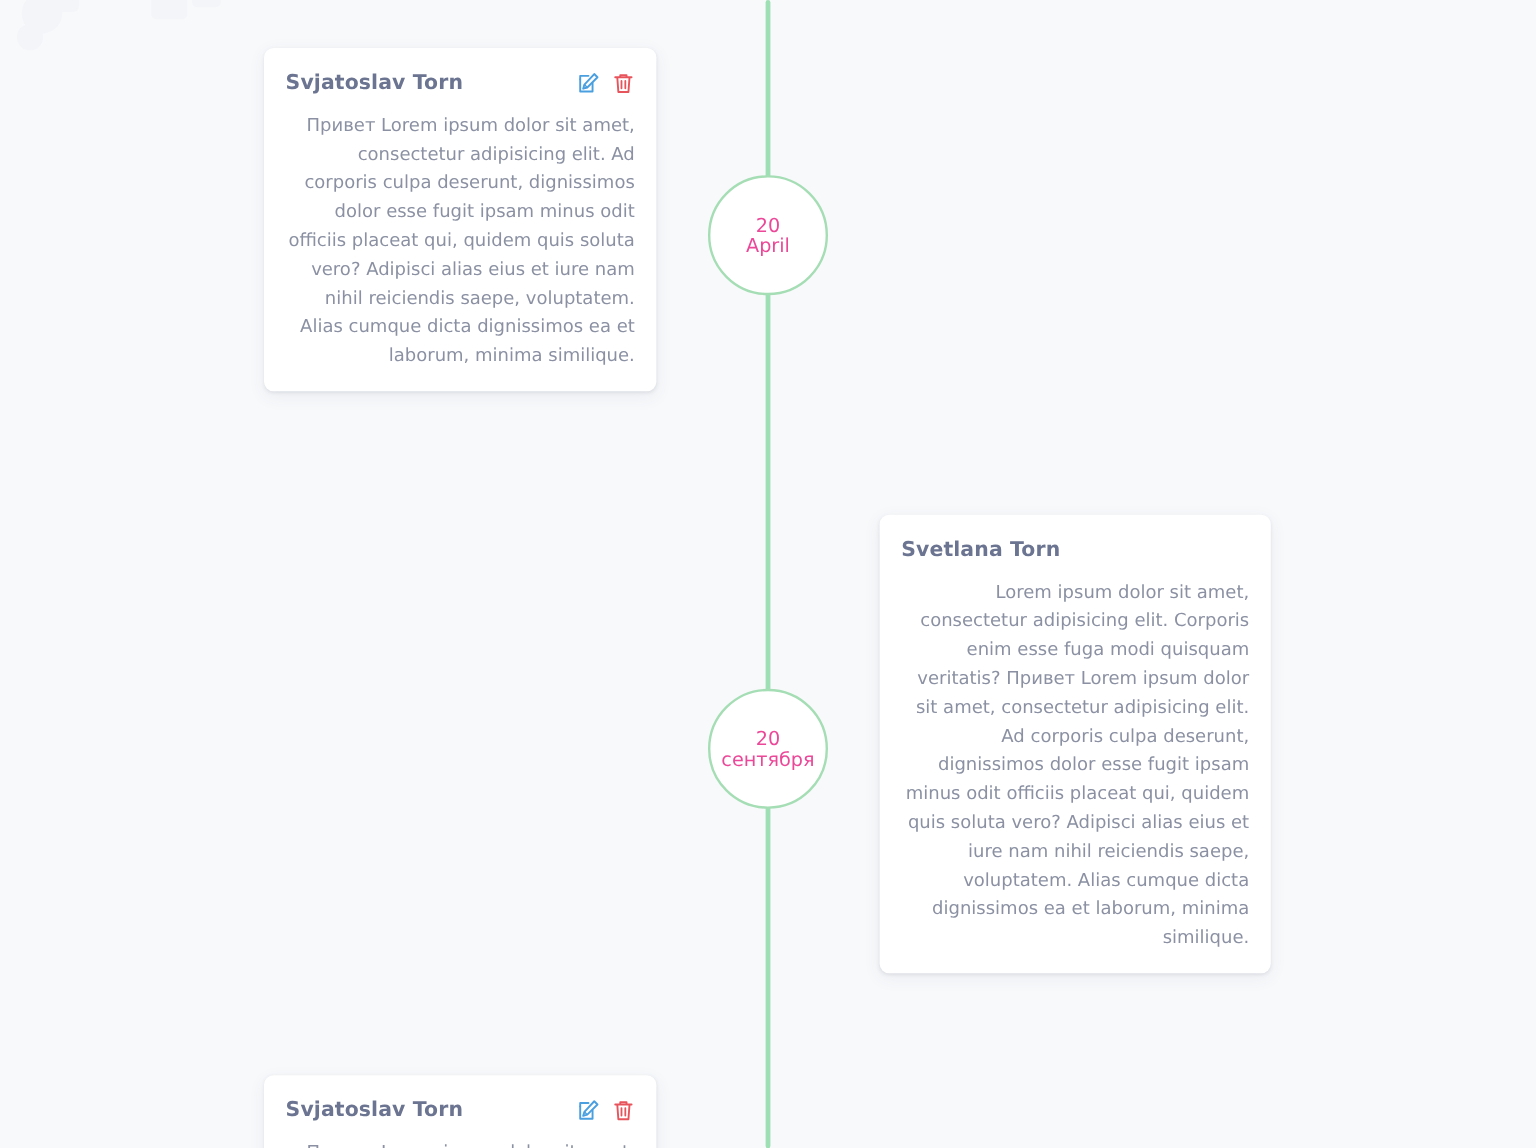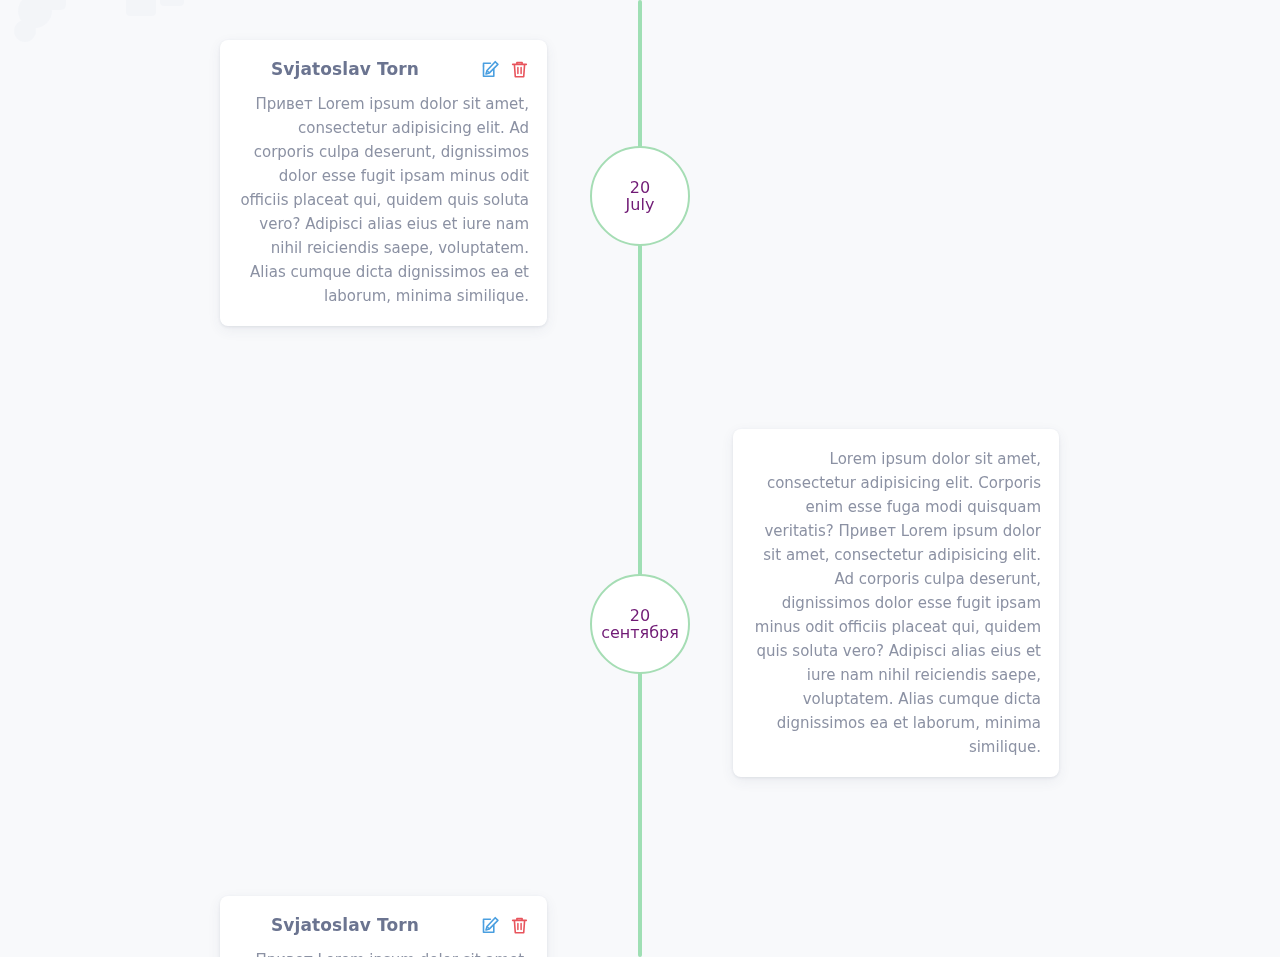--- a/index.html
+++ b/index.html
@@ -57,21 +57,21 @@
     border-radius: 50%;
     background: #ffffff;
     border: 2px solid #a5ddb4;
     left: 590px;
     display: flex;
     align-items: center;
     justify-content: center;
     z-index: 3;
   }
   .date-marker .date-text {
-    color: #701a75;
+    color: #ec4899;
     font-size: 16px;
     line-height: 16px;
     text-align: center;
     white-space: nowrap;
     font-family: "DejaVu Sans", "Liberation Sans", sans-serif;
   }
   .date-marker .date-day { display: block; }
   .date-marker .date-month { display: block; margin-top: 1px; }
 
   #date-marker-0 { top: 146px; }
@@ -98,21 +98,20 @@
     align-items: center;
     justify-content: space-between;
     margin-bottom: 12px;
   }
   .card-title {
     font-size: 17px;
     font-weight: bold;
     color: #6b7490;
     line-height: 22px;
     letter-spacing: 0.1px;
-    margin-left: 33px;
   }
   .card-actions {
     display: flex;
     align-items: center;
     gap: 10px;
   }
   .icon-btn {
     display: inline-flex;
     align-items: center;
     justify-content: center;
@@ -141,21 +140,21 @@
     <span class="gblob g3"></span>
     <span class="gblob g4"></span>
     <span class="gblob g5"></span>
   </div>
 
   <div class="timeline-spine"></div>
 
   <div class="date-marker" id="date-marker-0">
     <div class="date-text">
       <span class="date-day">20</span>
-      <span class="date-month">July</span>
+      <span class="date-month">April</span>
     </div>
   </div>
 
   <div class="date-marker" id="date-marker-1">
     <div class="date-text">
       <span class="date-day">20</span>
       <span class="date-month">сентября</span>
     </div>
   </div>
 
@@ -178,20 +177,23 @@
             <path d="M4.4 4.4 L5.3 16.7 L13.7 16.7 L14.6 4.4" stroke="#e8545c" stroke-width="1.6" fill="none" stroke-linejoin="round"></path>
             <path d="M7.9 7.4 L7.9 13.6 M11.1 7.4 L11.1 13.6" stroke="#e8545c" stroke-width="1.5" stroke-linecap="round"></path>
           </svg>
         </span>
       </div>
     </div>
     <div class="card-body">Привет Lorem ipsum dolor sit amet, consectetur adipisicing elit. Ad corporis culpa deserunt, dignissimos dolor esse fugit ipsam minus odit officiis placeat qui, quidem quis soluta vero? Adipisci alias eius et iure nam nihil reiciendis saepe, voluptatem. Alias cumque dicta dignissimos ea et laborum, minima similique.</div>
   </div>
 
   <div class="post-card card-right" id="post-card-1">
+    <div class="card-header">
+      <div class="card-title">Svetlana Torn</div>
+    </div>
     <div class="card-body">Lorem ipsum dolor sit amet, consectetur adipisicing elit. Corporis enim esse fuga modi quisquam veritatis? Привет Lorem ipsum dolor sit amet, consectetur adipisicing elit. Ad corporis culpa deserunt, dignissimos dolor esse fugit ipsam minus odit officiis placeat qui, quidem quis soluta vero? Adipisci alias eius et iure nam nihil reiciendis saepe, voluptatem. Alias cumque dicta dignissimos ea et laborum, minima similique.</div>
   </div>
 
   <div class="post-card card-left" id="post-card-2">
     <div class="card-header">
       <div class="card-title">Svjatoslav Torn</div>
       <div class="card-actions">
         <span class="icon-btn">
           <svg width="19" height="19" viewBox="0 0 19 19" fill="none" xmlns="http://www.w3.org/2000/svg">
             <path d="M2.5 6.0 L2.5 16.3 L12.8 16.3 L12.8 9.2" stroke="#4a9fe0" stroke-width="1.6" fill="none" stroke-linecap="round" stroke-linejoin="round"></path>

